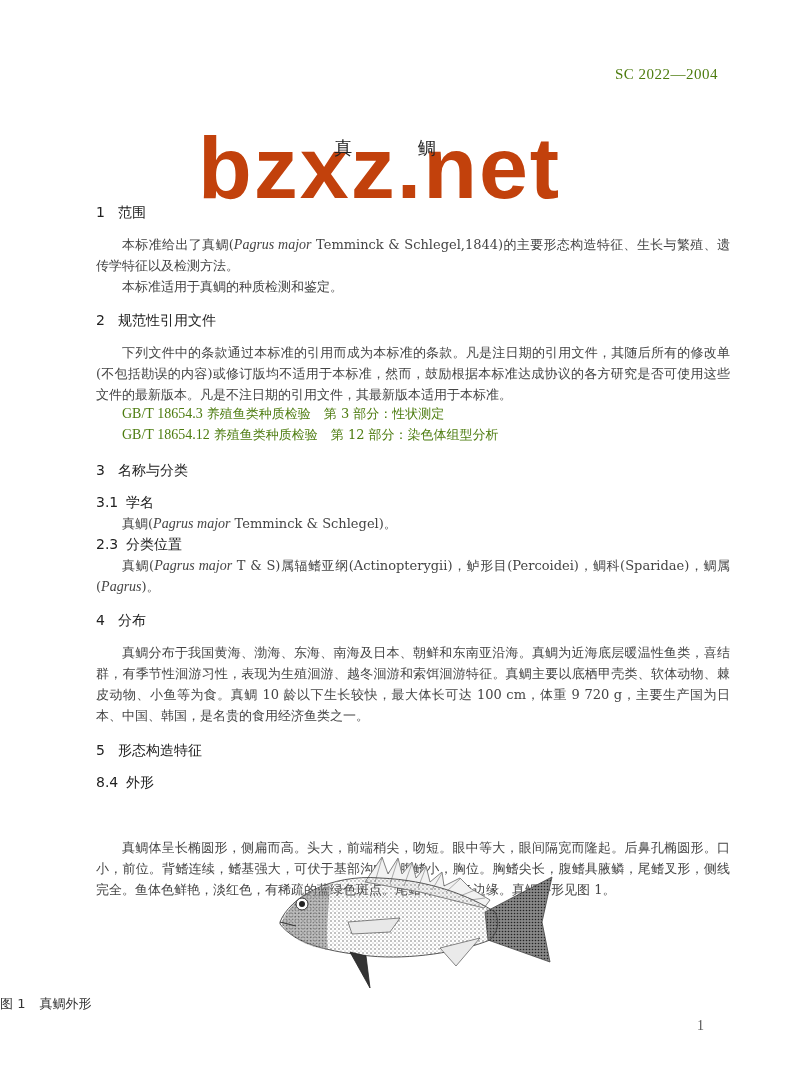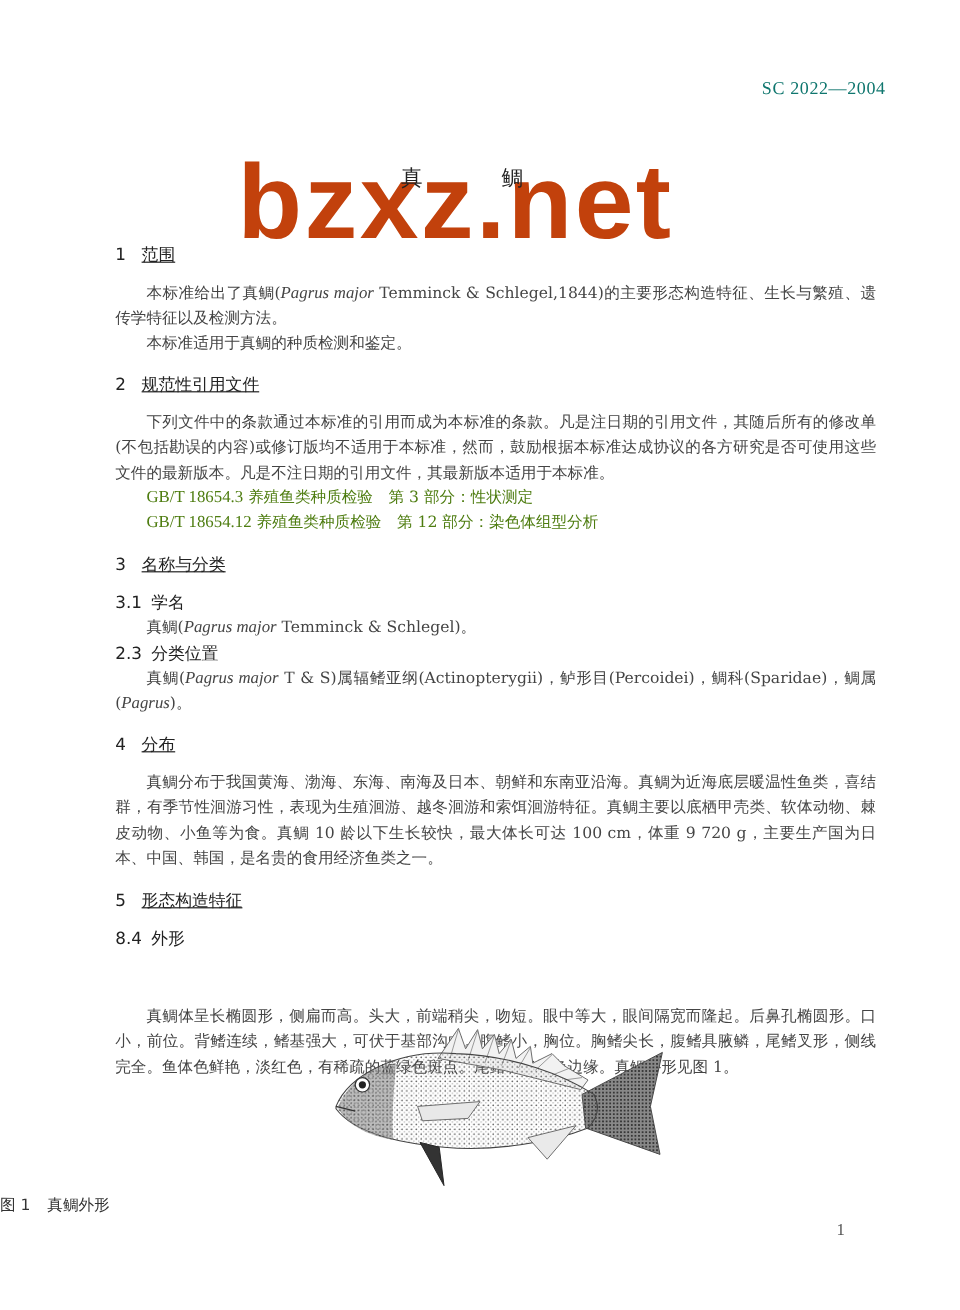--- a/index.html
+++ b/index.html
@@ -1,27 +1,27 @@
 <!DOCTYPE html>
 <html><head>
 <meta charset="utf-8">
 <style>
   html, body { margin: 0; padding: 0; background: #ffffff; }
   body { width: 800px; height: 1092px; position: relative; overflow: hidden;
          font-family: "DejaVu Serif", serif; color: #333; }
-  .std-code { position: absolute; top: 66px; right: 62px; font-family: "Liberation Serif", serif;
-              font-size: 15px; color: #0f766e; letter-spacing: 0.5px; }
+  .std-code { position: absolute; top: 66px; right: 82px; font-family: "Liberation Serif", serif;
+              font-size: 15px; color: #4d7c0f; letter-spacing: 0.5px; }
   .watermark { position: absolute; left: 198px; top: 128px; width: 370px; height: 80px;
                font-family: "Liberation Sans", sans-serif; font-weight: bold; font-size: 88px;
                color: #c2410c; line-height: 80px; letter-spacing: 2px; z-index: 0; }
   .title { position: absolute; top: 136px; left: 0; width: 800px; text-align: center;
            font-family: "DejaVu Sans", sans-serif; font-size: 18px; font-weight: normal;
            color: #222; letter-spacing: 30px; z-index: 1; }
   .h1 { position: absolute; left: 96px; font-family: "DejaVu Sans", sans-serif; font-size: 14px;
-        color: #222; z-index: 1; text-decoration: underline; }
+        color: #222; z-index: 1; }
   .h1 .num { display: inline-block; width: 22px; }
   .h2 { position: absolute; left: 96px; font-family: "DejaVu Sans", sans-serif; font-size: 14px;
         color: #222; z-index: 1; }
   .h2 .num { display: inline-block; width: 30px; }
   .para { position: absolute; left: 96px; width: 634px; font-size: 13px; line-height: 21px;
           color: #444; text-indent: 26px; text-align: justify; z-index: 1; }
   .ref { position: absolute; left: 122px; font-size: 13px; color: #4d7c0f; z-index: 1; }
   i { font-family: "Liberation Serif", serif; font-size: 14px; }
   .latin { font-family: "Liberation Serif", serif; font-size: 14px; }
   .fig { position: absolute; left: 270px; top: 852px; width: 290px; height: 140px; z-index: 1; }

